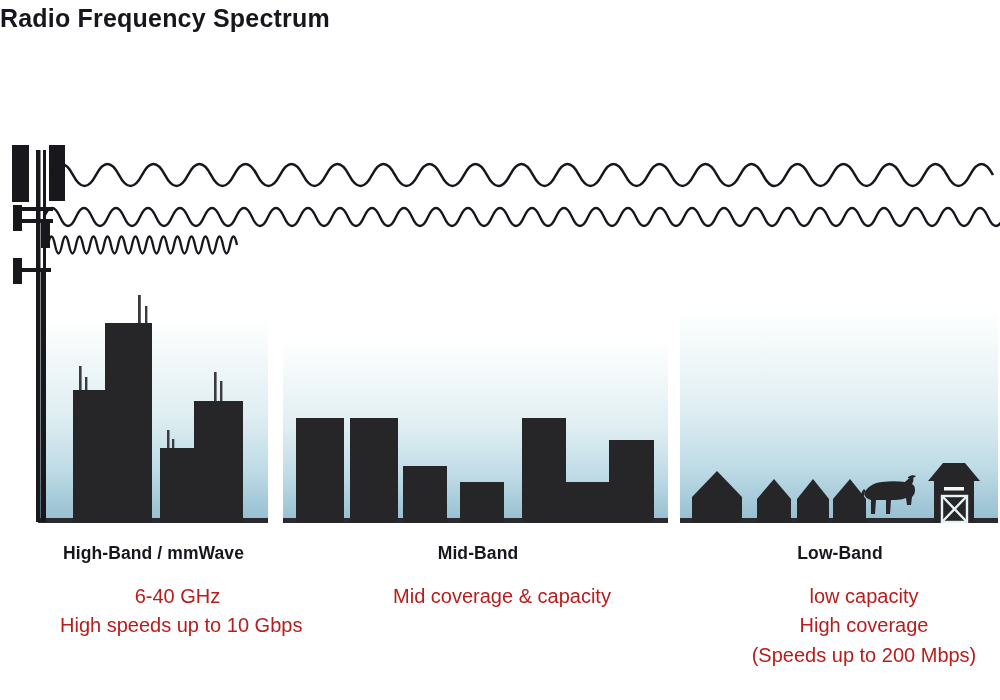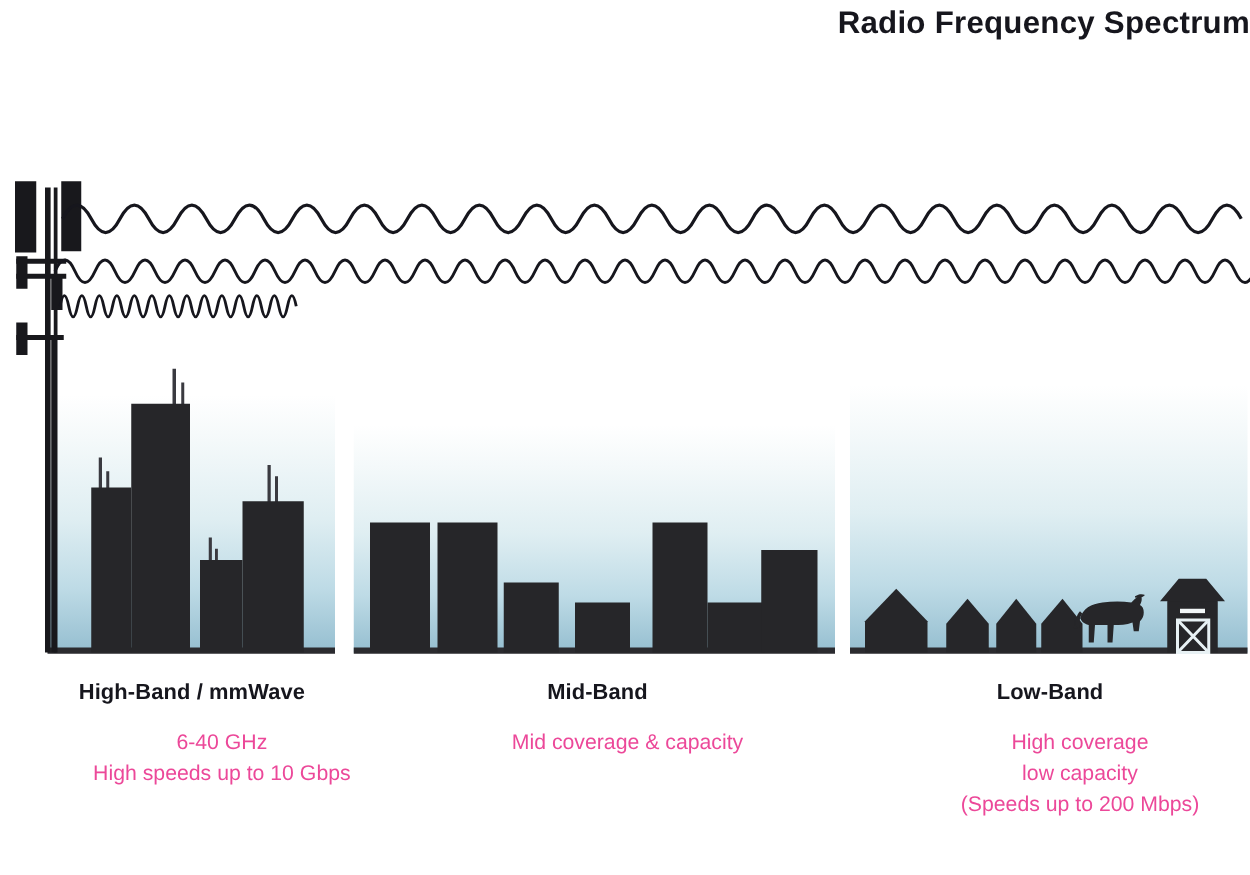--- a/index.html
+++ b/index.html
@@ -19,21 +19,21 @@
     position: absolute;
     inset: 0;
     width: 1000px;
     height: 700px;
   }
   .title {
     position: absolute;
     top: 4px;
     left: 0;
     width: 1000px;
-    text-align: right;
+    text-align: left;
     font-family: "Liberation Sans", sans-serif;
     font-weight: bold;
     font-size: 25px;
     letter-spacing: 0.2px;
     color: #16161d;
   }
   .art {
     position: absolute;
     left: 0;
     top: 0;
@@ -58,22 +58,22 @@
 
   .band-name {
     font-weight: bold;
     font-size: 17.5px;
     color: #16161d;
     letter-spacing: 0.1px;
     margin-bottom: 18px;
     white-space: nowrap;
   }
   .band-line {
-    font-size: 17px;
-    color: #ec4899;
+    font-size: 20px;
+    color: #b91c1c;
     line-height: 1.47;
     white-space: nowrap;
     margin-left: 48px;
   }
 </style>
 </head>
 <body>
 
 <div id="stage">
 
@@ -208,19 +208,19 @@
       <div class="band-line">High speeds up to 10 Gbps</div>
     </div>
 
     <div class="band-col mid">
       <div class="band-name">Mid-Band</div>
       <div class="band-line">Mid coverage &amp; capacity</div>
     </div>
 
     <div class="band-col low">
       <div class="band-name">Low-Band</div>
+      <div class="band-line">low capacity</div>
       <div class="band-line">High coverage</div>
-      <div class="band-line">low capacity</div>
       <div class="band-line">(Speeds up to 200 Mbps)</div>
     </div>
 
   </div>
 </div>
 
 </body></html>

